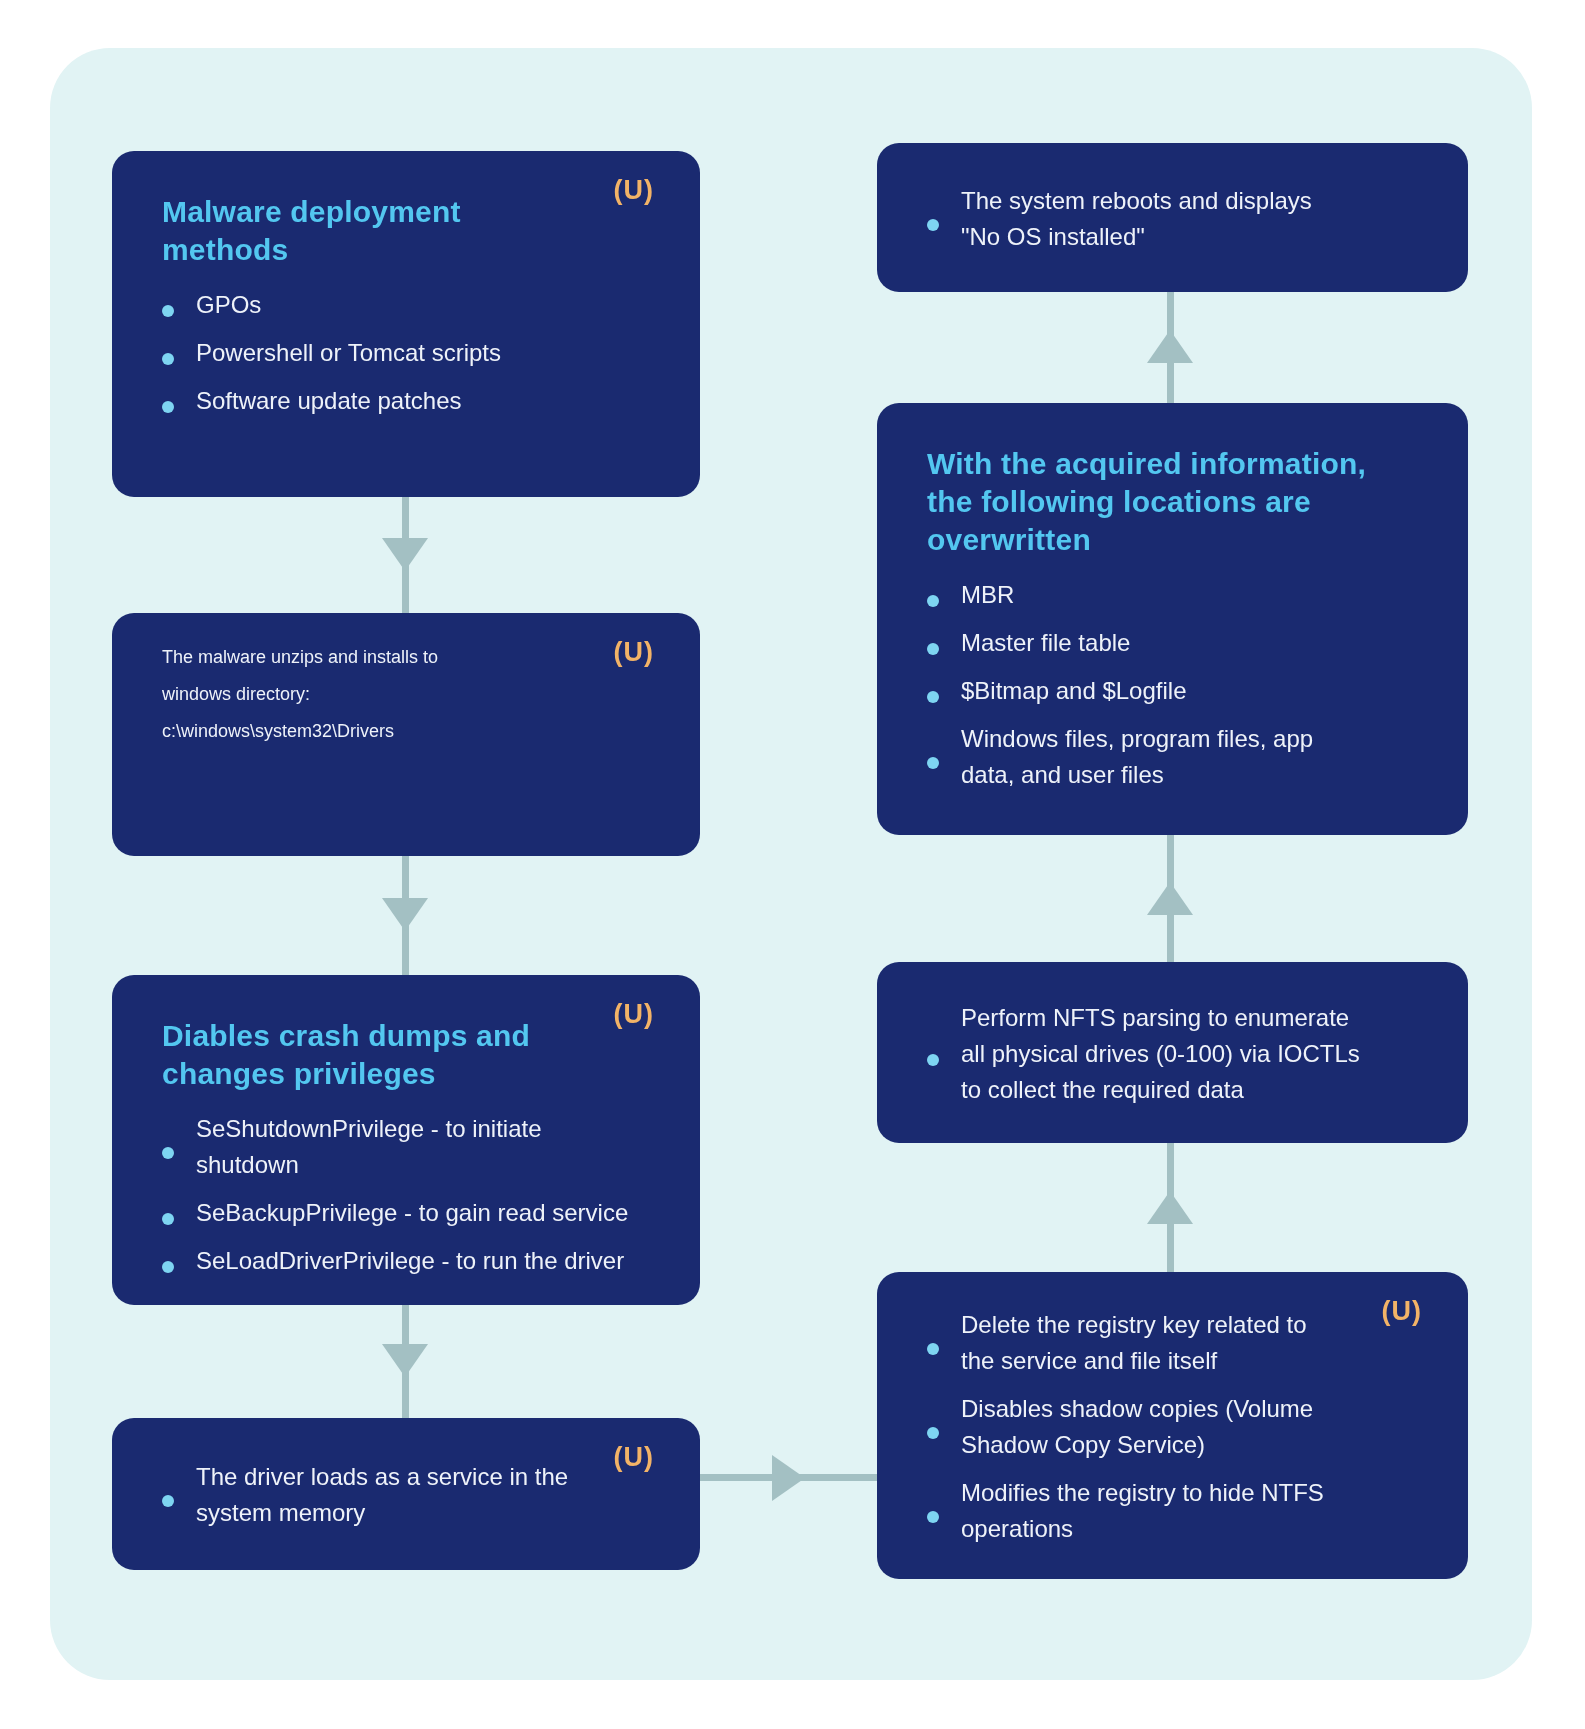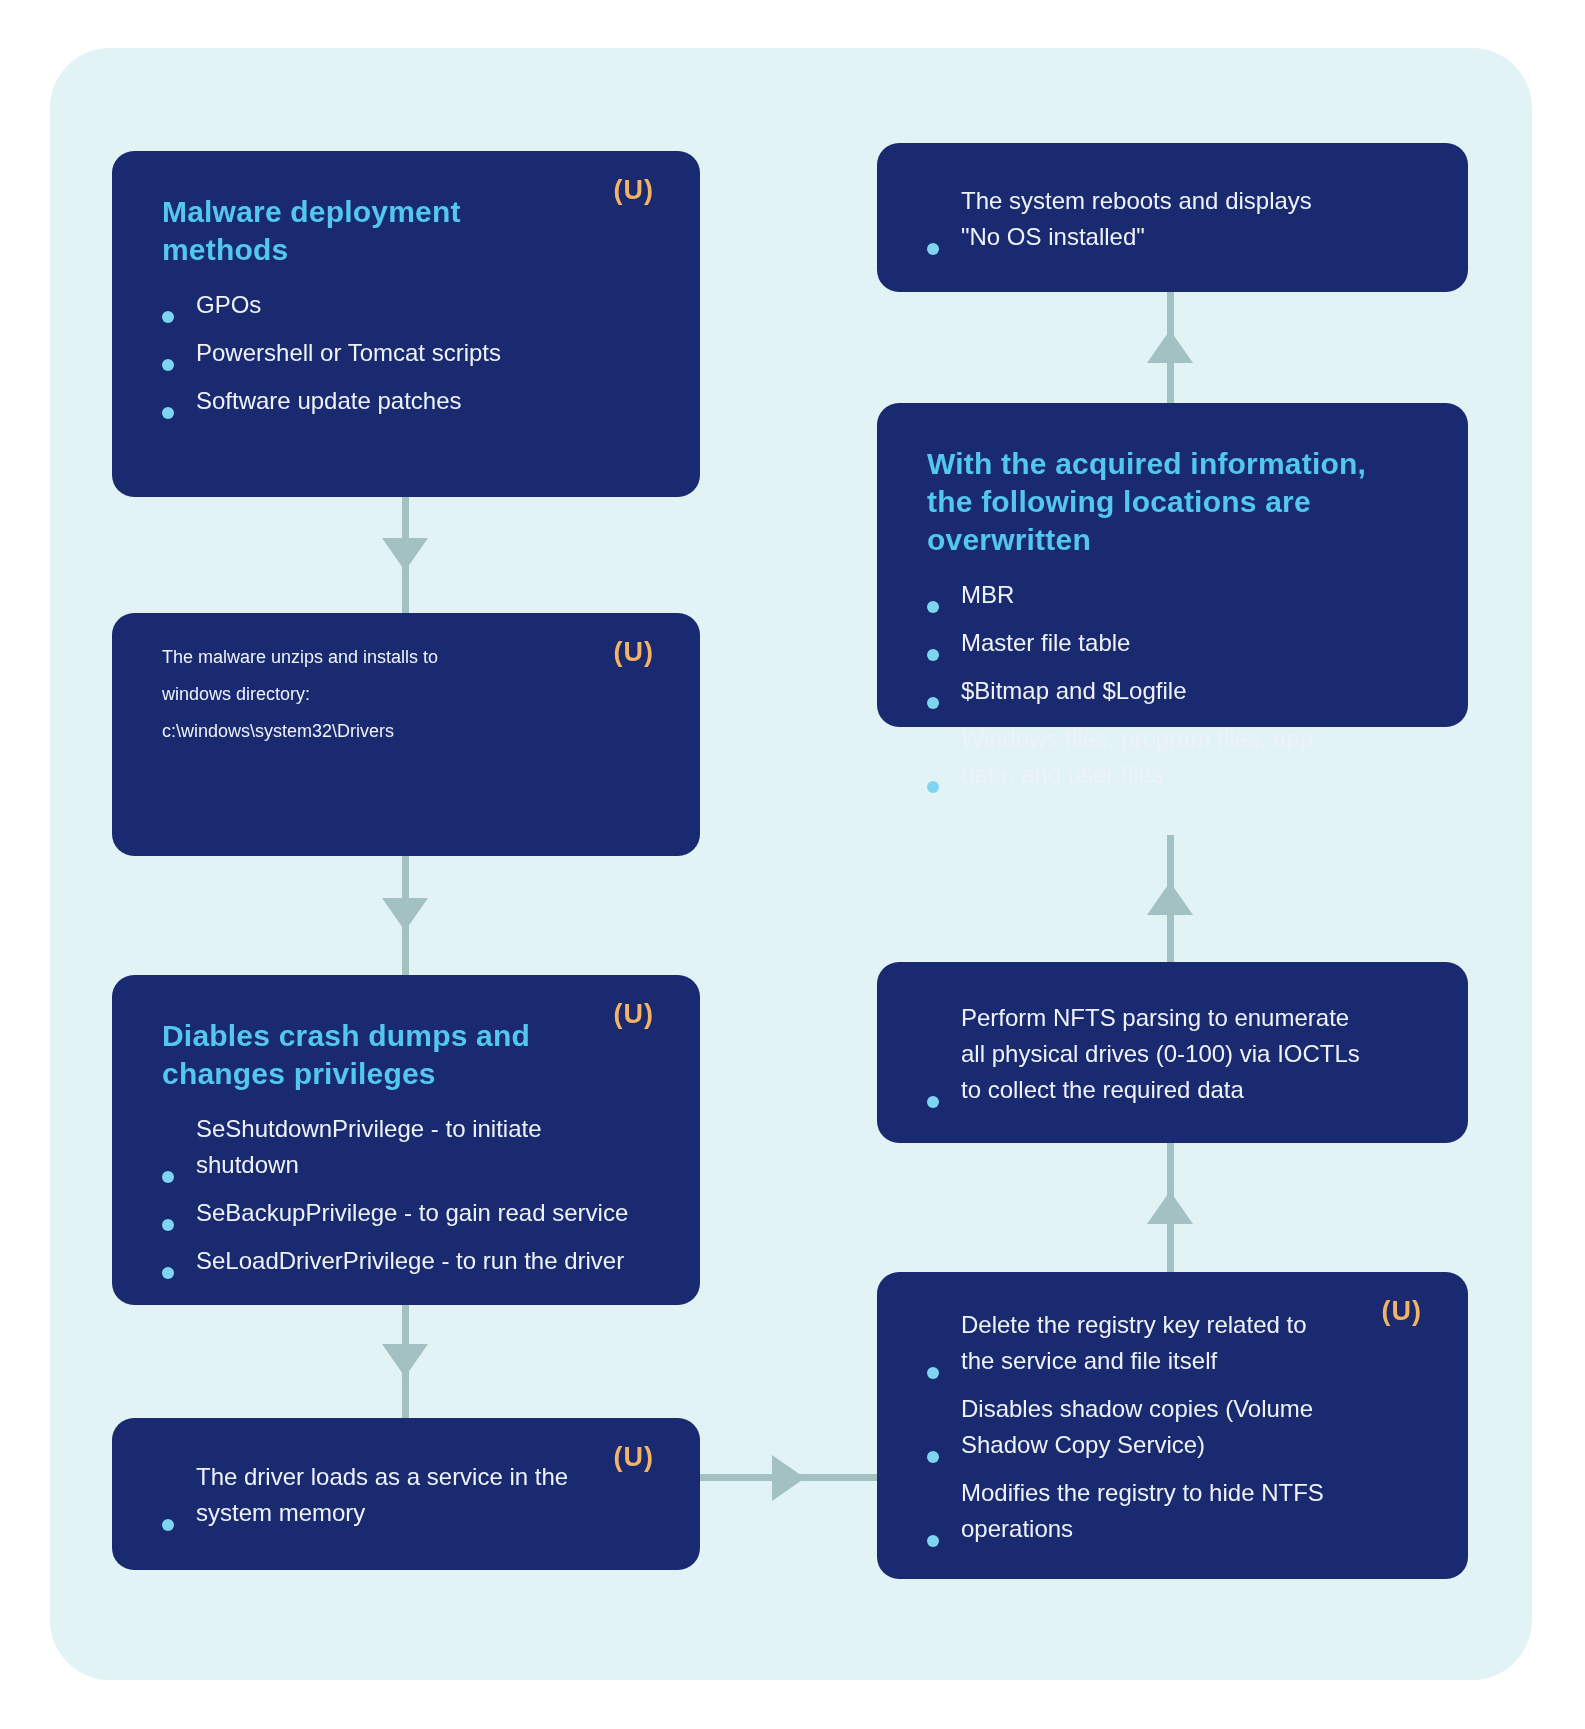--- a/index.html
+++ b/index.html
@@ -33,21 +33,21 @@
     white-space:pre-line;margin:16px 0 18px 0;letter-spacing:0.2px;
   }
   .box-paragraph{
     font-size:18px;line-height:37px;white-space:pre-line;margin-top:0;
   }
   .tag{
     position:absolute;top:24px;right:46px;color:var(--tag);
     font-size:27px;font-weight:bold;letter-spacing:1px;
   }
   ul.bullets{list-style:none;}
-  li.bullet{display:flex;align-items:flex-end;margin-bottom:12px;}
+  li.bullet{display:flex;align-items:center;margin-bottom:12px;}
   li.bullet:last-child{margin-bottom:0;}
   .dot{
     flex:none;width:12px;height:12px;border-radius:50%;
     background:var(--bullet-dot);margin:12px 22px 0 0;
   }
   .bullet-text{font-size:24px;line-height:36px;white-space:pre-line;}
   
   .vline{position:absolute;width:7px;background:var(--connector);}
   .hline{position:absolute;height:7px;background:var(--connector);}
   .arrow{position:absolute;width:0;height:0;}
@@ -123,21 +123,21 @@
   <section class="box center" style="left:877px;top:143px;width:591px;height:149px">
     <ul class="bullets">
       <li class="bullet">
           <span class="dot"></span>
           <span class="bullet-text">The system reboots and displays
 "No OS installed"</span>
         </li>
     </ul>
   </section>
 
-  <section class="box" style="left:877px;top:403px;width:591px;height:324px">
+  <section class="box" style="left:877px;top:403px;width:591px;height:432px">
     <h2 class="box-title">With the acquired information,
 the following locations are
 overwritten</h2>
     <ul class="bullets">
       <li class="bullet">
           <span class="dot"></span>
           <span class="bullet-text">MBR</span>
         </li>
       <li class="bullet">
           <span class="dot"></span>

